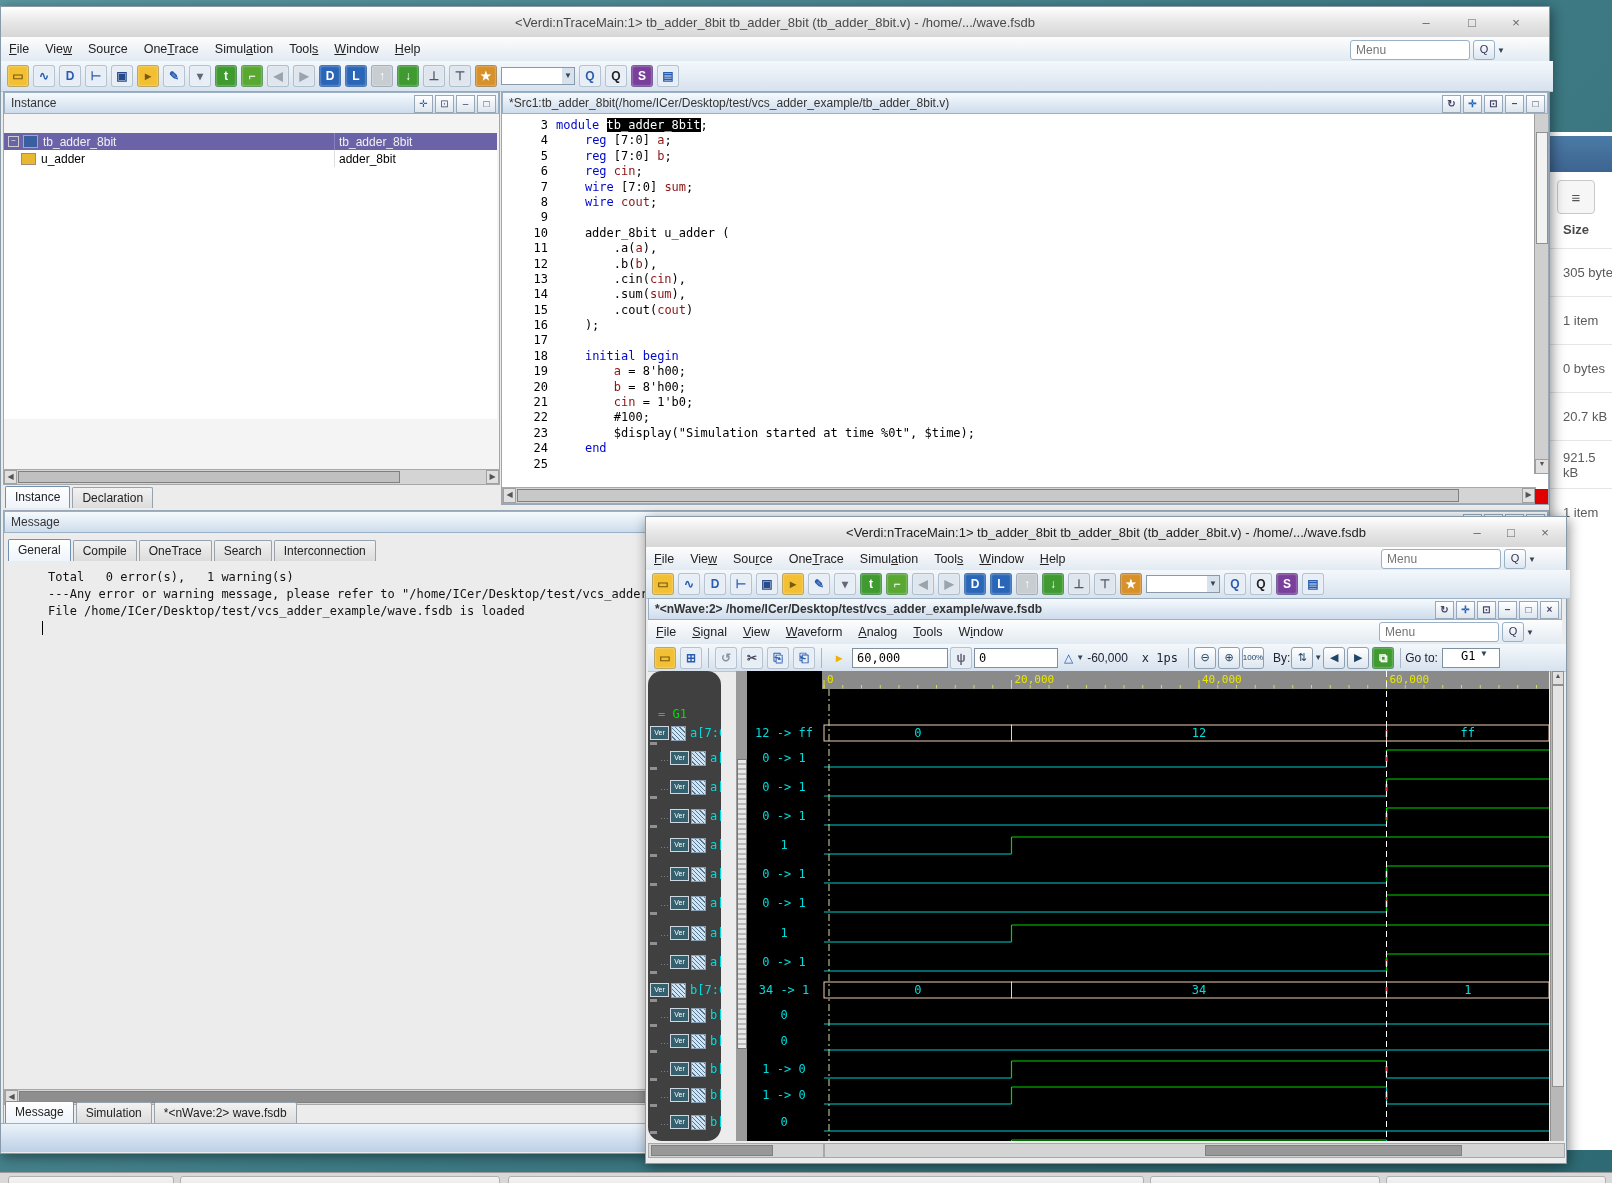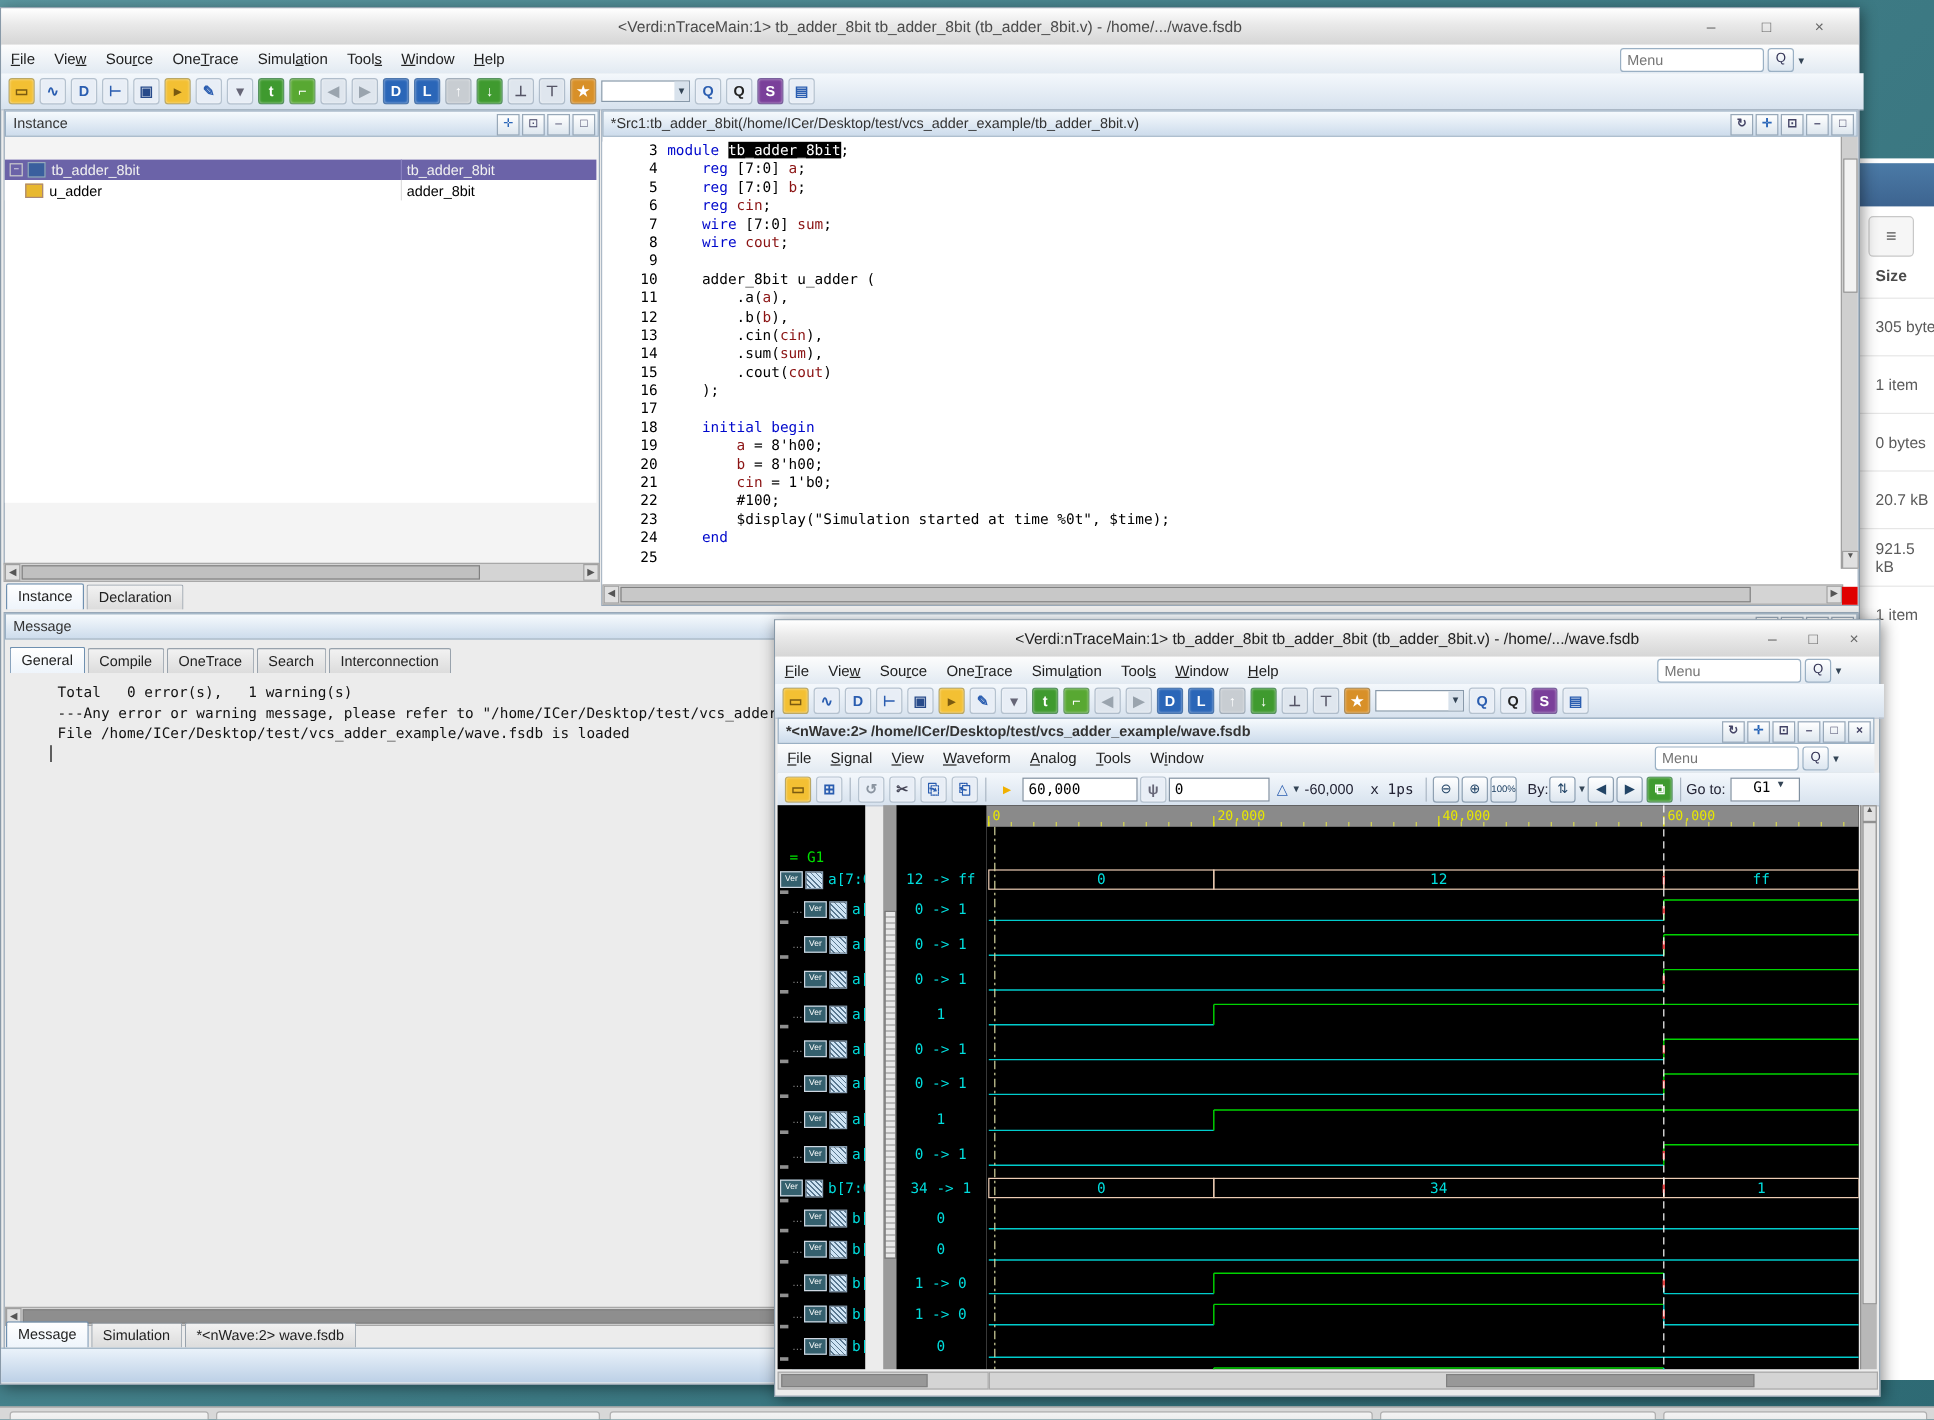--- a/index.html
+++ b/index.html
@@ -372,21 +372,21 @@
       <span class="nwbtn">▶</span>
       <span class="ticon" style="background:#3f9a2f;color:#fff;">⧉</span>
       <span class="tsep"></span>
       <span class="nwlabel">Go to:</span>
       <span class="nwfield" style="width:34px;display:inline-flex;margin-left:4px;padding-left:18px;">
         <span>G1</span>
         <span style="font-size:8px;color:#345;margin-left:6px;">▼</span>
       </span>
     </div>
 
-    <div class="abs" id="sig-names" style="left:2px;top:154px;width:73px;height:470px;background:#000000;overflow:hidden;">
+    <div class="abs" id="sig-names" style="left:2px;top:154px;width:73px;height:470px;background:#404040;overflow:hidden;border-radius:14px;">
         <div class="abs mono" style="left:10px;top:36px;color:#00e000;font-size:12px;">= G1</div>
         <div class="ltick" style="top:71px;"></div>
         <div class="sigrow" style="left:2px;top:53px;">
           <span class="verbadge">Ver</span>
           <span class="hatch"></span>
           <span class="signame mono">a[7:0]</span>
         </div>
         <div class="ltick" style="top:96px;"></div>
         <div class="sigrow" style="left:12px;top:78px;">
           <span class="treedot">…</span>

